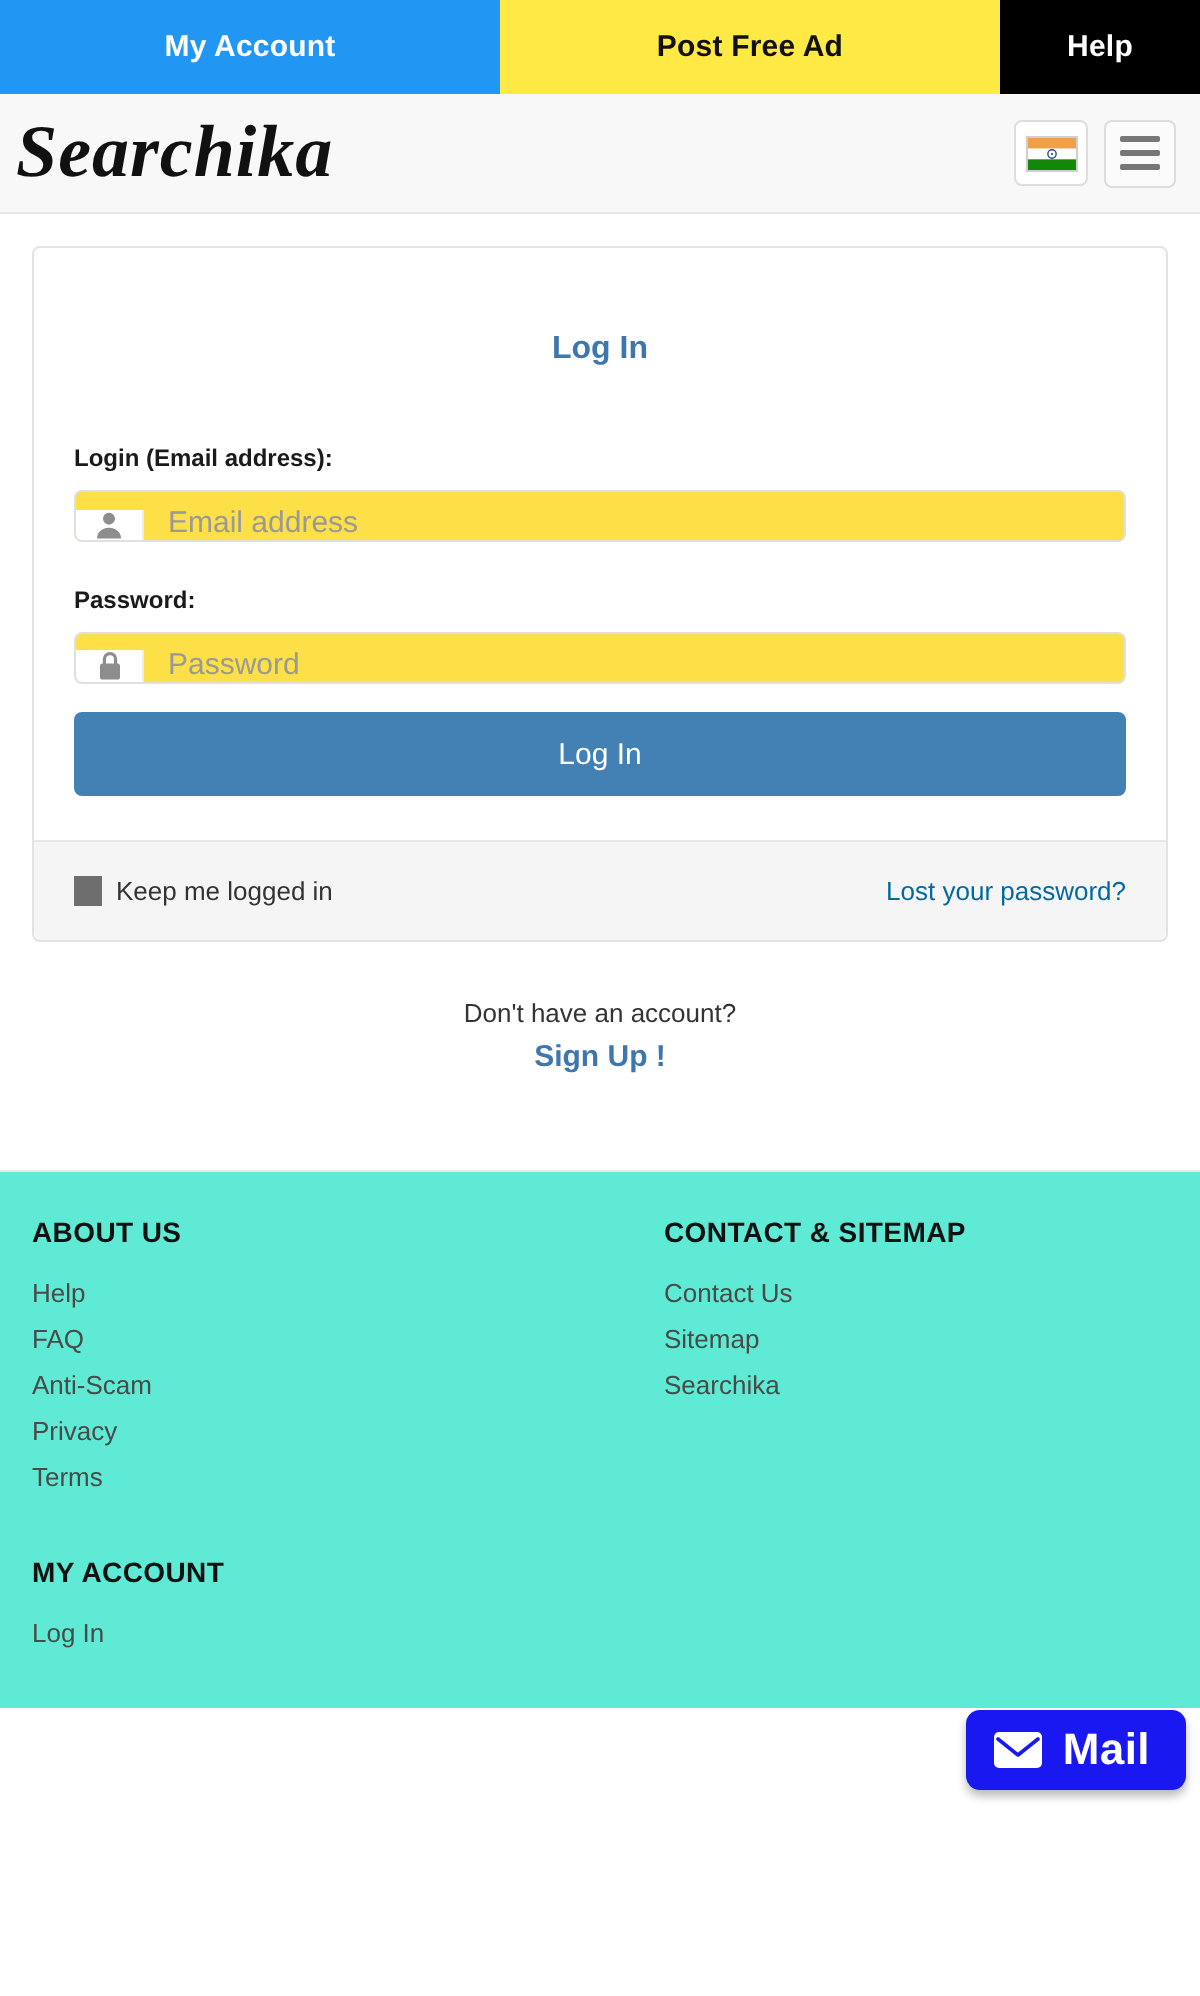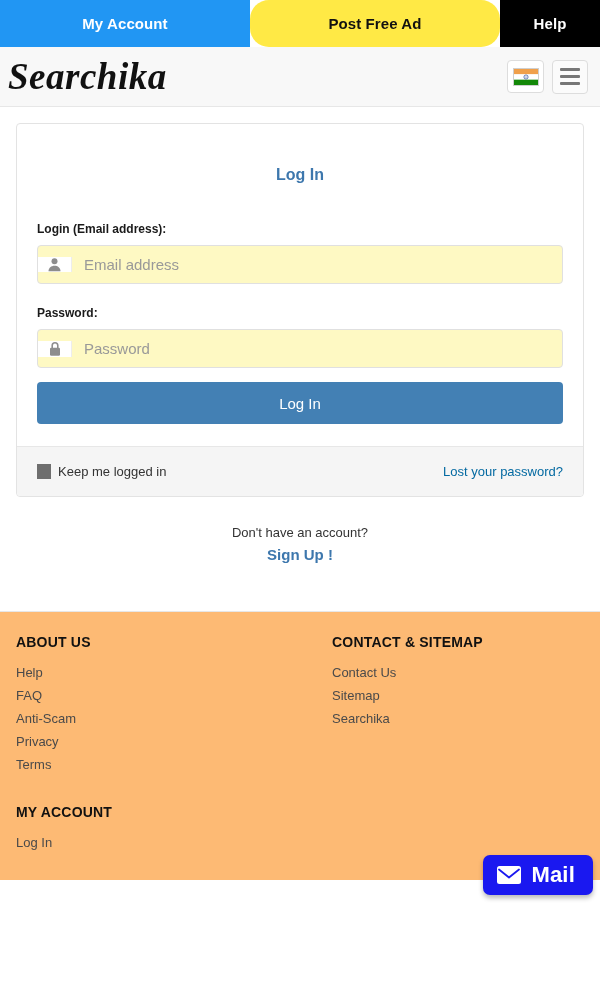--- a/index.html
+++ b/index.html
@@ -22,21 +22,21 @@
     display: flex;
     align-items: center;
     justify-content: center;
     font-size: 15px;
     font-weight: bold;
     letter-spacing: 0.1px;
     cursor: pointer;
     user-select: none;
   }
   .topnav-item.acct   { width: 250px; background: #2196f3; color: #ffffff; }
-  .topnav-item.post   { width: 250px; background: #ffe945; color: #111111; border-radius: 19px; }
+  .topnav-item.post   { width: 250px; background: #ffe945; color: #111111; }
   .topnav-item.help   { width: 100px; background: #000000; color: #ffffff; }
 
   
   .header {
     position: relative;
     width: 600px;
     height: 60px;
     background: #f8f8f8;
     border-bottom: 1px solid #e7e7e7;
     display: flex;
@@ -101,25 +101,25 @@
     margin-bottom: 38px;
   }
   .field-label {
     font-size: 12px;
     font-weight: bold;
     color: #1a1a1a;
     margin-bottom: 9px;
   }
   .input-group {
     display: flex;
-    align-items: center;
+    align-items: flex-end;
     border: 1px solid #e0e0e0;
     border-radius: 4px;
-    background: #fef9c3;
-    height: 39px;
+    background: #fde047;
+    height: 26px;
     overflow: hidden;
   }
   .input-addon {
     width: 34px;
     display: flex;
     align-items: center;
     justify-content: center;
     border-right: 1px solid #ededed;
     background: #ffffff;
   }
@@ -188,21 +188,21 @@
     font-size: 15px;
     font-weight: bold;
     color: #3d77ad;
     text-decoration: none;
     cursor: pointer;
   }
 
   
   .site-footer {
     width: 600px;
-    background: #fdba74;
+    background: #5eead4;
     border-top: 1px solid #e7e7e7;
     padding: 22px 0 22px 0;
     display: flex;
     min-height: 230px;
   }
   .footer-col { padding-left: 16px; }
   .footer-col.left { width: 316px; }
   .footer-col.right { width: 284px; }
   .footer-head {
     font-size: 14px;

